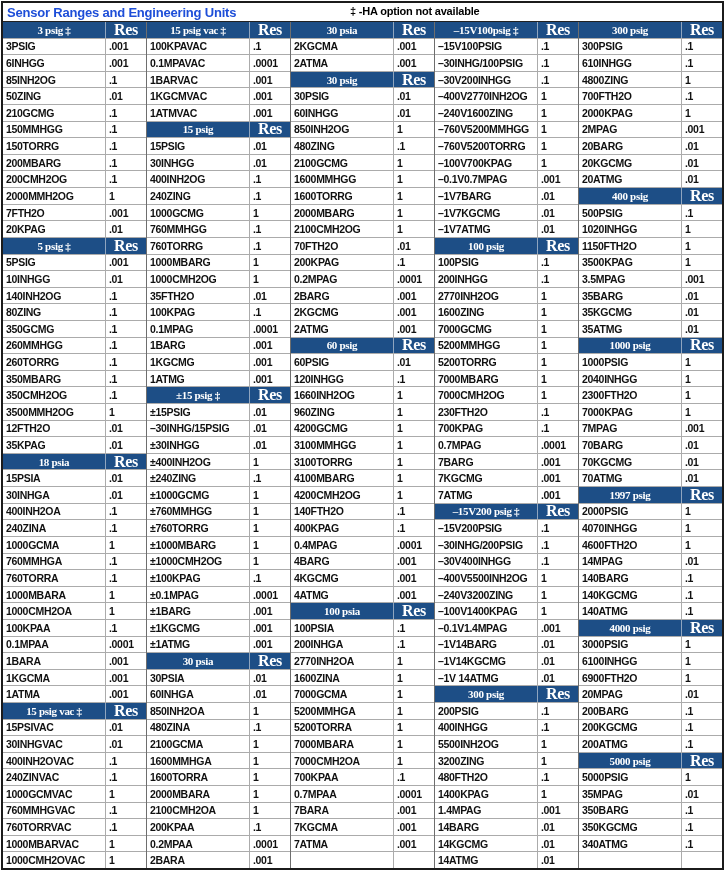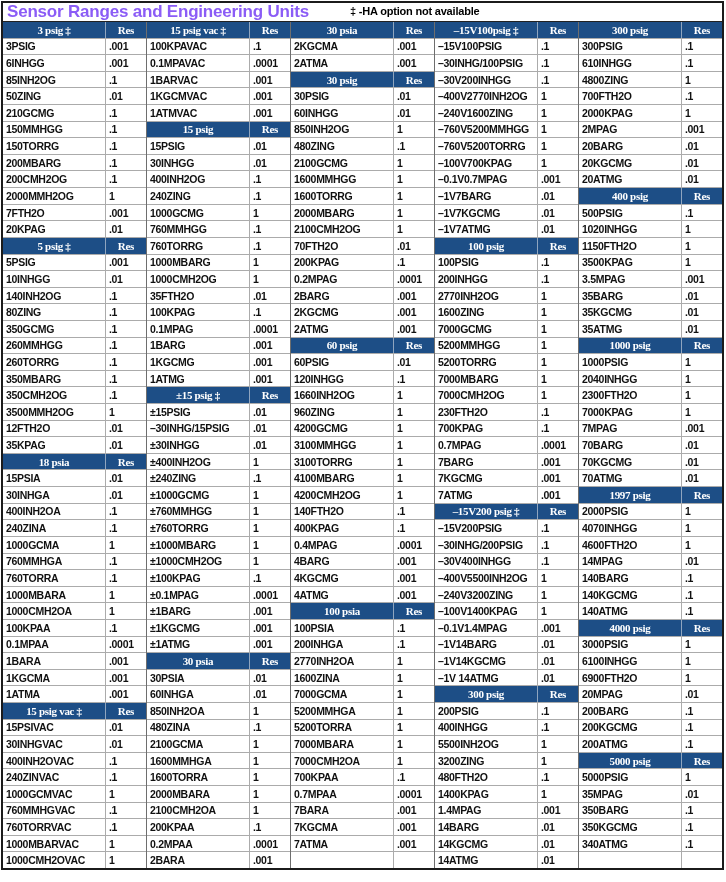--- a/index.html
+++ b/index.html
@@ -5,40 +5,40 @@
   html,body { margin:0; padding:0; background:#ffffff; }
   body { width:726px; height:882px; position:relative; font-family:"Liberation Sans", sans-serif; }
   .wrap {
     position:absolute; left:1px; top:1px; width:723px; height:869px;
     box-sizing:border-box; border:2px solid #1b1b1b; background:#ffffff;
   }
   .titlebar {
     position:relative; height:19px; display:flex; align-items:center;
     border-bottom:1px solid #222; box-sizing:border-box; background:#ffffff;
   }
-  .title { font-size:17px; font-weight:bold; letter-spacing:-0.2px; padding-left:4px; color:#8b5cf6; white-space:nowrap; }
+  .title { font-size:13px; font-weight:bold; letter-spacing:-0.2px; padding-left:4px; color:#1d4ed8; white-space:nowrap; }
   .note { position:absolute; left:347px; top:2px; font-size:11px; font-weight:bold; letter-spacing:-0.2px; color:#000; white-space:nowrap; }
   .grid { display:flex; width:100%; height:calc(100% - 19px); }
   .col { flex:1 1 0; display:flex; flex-direction:column; border-left:1px solid #6e6e6e; min-width:0; }
   .col:first-child { border-left:none; }
   .row {
     flex:1 1 0; display:flex; min-height:0; box-sizing:border-box;
     border-top:1px solid #ababab;
     font-size:10.5px; font-weight:bold; color:#101010;
     white-space:nowrap; letter-spacing:-0.3px;
   }
   .col .row:first-child { border-top:none; }
   .cell-range {
     flex:0 0 72%; display:flex; align-items:center; padding-left:3px;
     border-right:1px solid #ababab; box-sizing:border-box; overflow:hidden;
   }
   .cell-res { flex:1 1 0; display:flex; align-items:center; padding-left:3px; overflow:hidden; }
   .header-row { background:#1d4e86; color:#ffffff;font-family:Liberation Serif, serif; }
   .header-row .cell-range { justify-content:center; padding-left:0; border-right-color:#8fa5bf; font-size:11px; }
-  .header-row .cell-res { justify-content:center; padding-left:0; font-size:11px; }
+  .header-row .cell-res { justify-content:center; padding-left:0; font-size:16px; }
   .empty-row { background:#ffffff; }
 </style>
 </head>
 <body>
 
 <div class="wrap">
   <div class="titlebar">
     <div class="title">Sensor Ranges and Engineering Units</div>
     <div class="note">‡ -HA option not available</div>
   </div>

